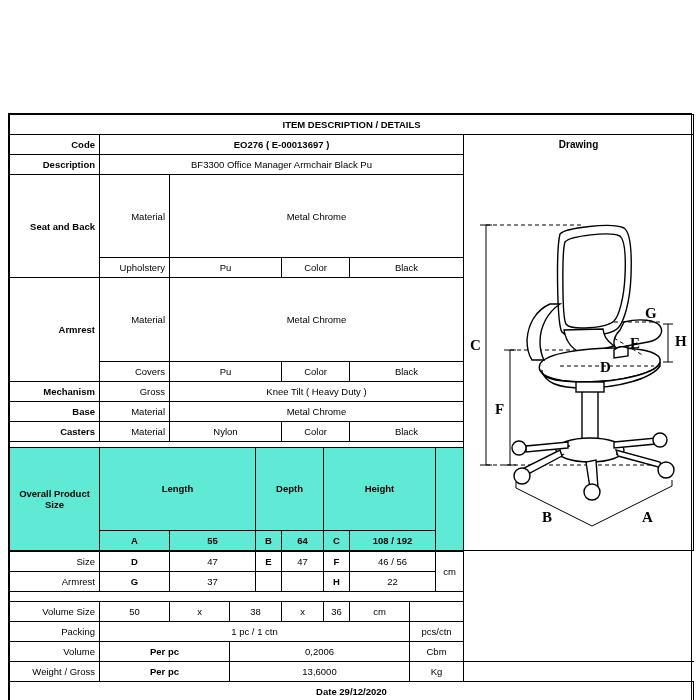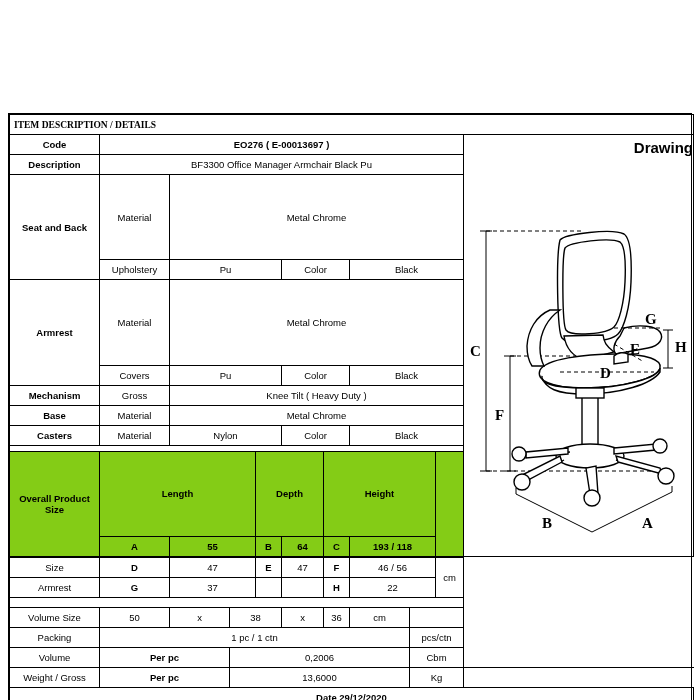--- a/index.html
+++ b/index.html
@@ -30,43 +30,42 @@
   }
   table.spec td {
     border: 1px solid #000;
     font-size: 9.5px;
     padding: 2px 4px;
     height: 20px;
     vertical-align: middle;
     box-sizing: border-box;
   }
   .ctr { text-align: center; }
-  .lft { text-align: center; margin-left: 36px; }
+  .lft { text-align: right; margin-left: 36px; }
   .bold { font-weight: bold; }
   .title-row td {
-    text-align: left;
+    text-align: center;
     font-weight: bold;
     font-size: 10px;
     height: 20px;
-    font-family: Liberation Serif, serif;
-  }
-  .yellow { background: #84cc16; }
+  }
+  .yellow { background: #5eead4; }
   .nbord-r { border-right: none !important; }
   .nbord-l { border-left: none !important; }
   .nbord-b { border-bottom: none !important; }
   .small { font-size: 9px; }
   .draw-cell {
     vertical-align: top;
     padding: 0 !important;
     position: relative;
   }
   .drawing-label {
-    text-align: right;
+    text-align: center;
     font-weight: bold;
-    font-size: 15px;
+    font-size: 10px;
     padding-top: 4px;
   }
   .date-row td {
     text-align: center;
     font-weight: bold;
     font-size: 9.5px;
     height: 18px;
     margin-top: 36px;
   }
   #drawing-svg {
@@ -265,21 +264,21 @@
       <td class="yellow ctr bold" colspan="2">Depth</td>
       <td class="yellow ctr bold" colspan="3">Height</td>
       <td class="yellow" rowspan="2"></td>
     </tr>
     <tr>
       <td class="yellow ctr bold">A</td>
       <td class="yellow ctr bold" colspan="2">55</td>
       <td class="yellow ctr bold">B</td>
       <td class="yellow ctr bold">64</td>
       <td class="yellow ctr bold">C</td>
-      <td class="yellow ctr bold" colspan="2">193 / 118</td>
+      <td class="yellow ctr bold" colspan="2">108 / 192</td>
     </tr>
   </tbody>
     </table>
 
   <table class="spec">
     <colgroup>
       <col style="width:90px">
       <col style="width:70px">
       <col style="width:60px">
       <col style="width:26px">

